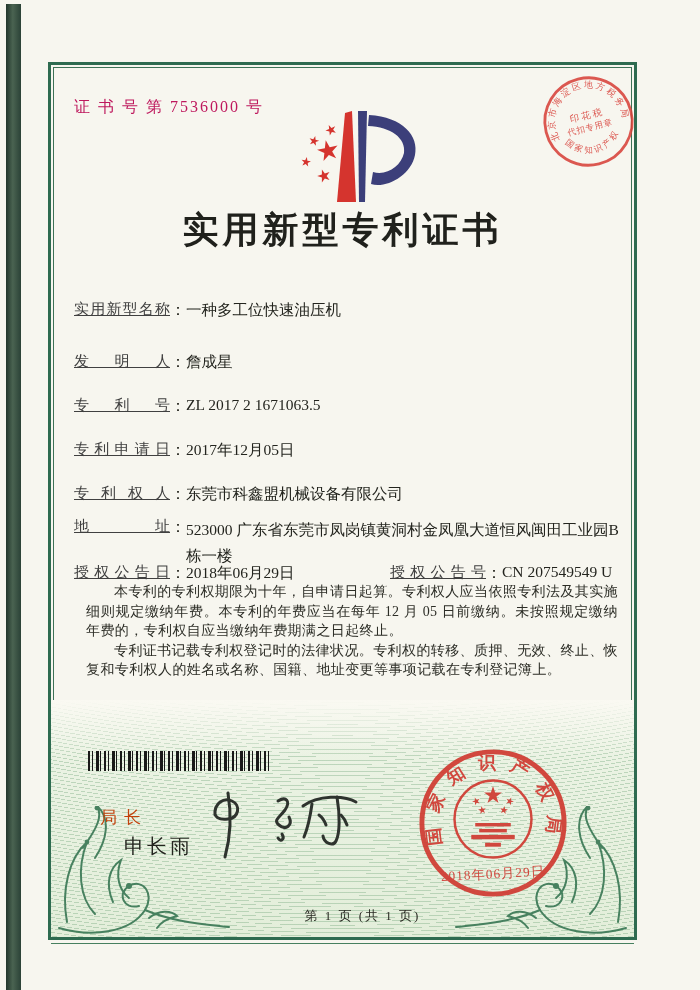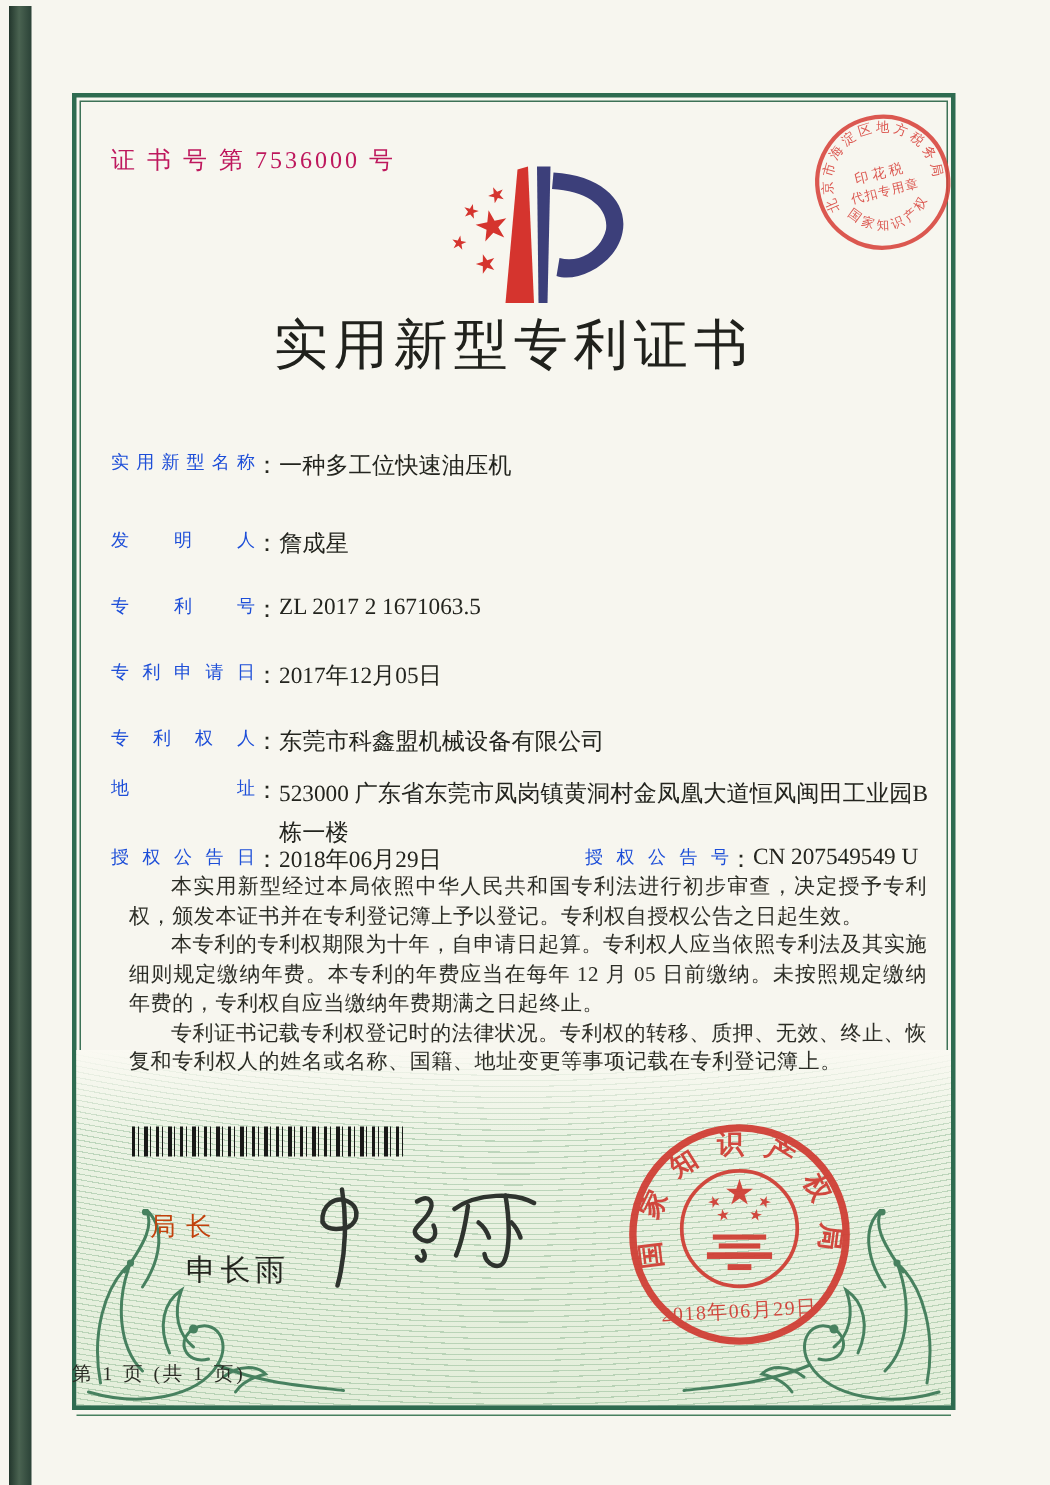--- a/index.html
+++ b/index.html
@@ -22,26 +22,26 @@
   }
   .frame-inner{
     position:absolute;inset:2px;border:1px solid #3d7257;
   }
   .cert-no{
     left:74px;top:97px;font-size:16px;letter-spacing:2px;color:#be185d;
   }
   .logo{left:281px;top:110px;}
   .title{
     left:48px;top:206px;width:589px;text-align:center;
-    font-size:36px;font-weight:400;letter-spacing:4px;color:#20211c;
+    font-size:36px;font-weight:700;letter-spacing:4px;color:#20211c;
   }
   .frow{left:74px;font-size:15.5px;white-space:nowrap;}
   .flabel{
-    display:inline-block;width:96px;font-size:12px;
-    text-align:justify;text-align-last:justify;vertical-align:top;color:#1d4ed8;
+    display:inline-block;width:96px;font-size:15px;
+    text-align:justify;text-align-last:justify;vertical-align:top;color:#404040;text-decoration:underline;
   }
   .fcolon{display:inline-block;width:16px;vertical-align:top;font-size:16px;}
   .fvalue{color:#23241e;vertical-align:top;}
   .fvalue.wrap{display:inline-block;width:438px;white-space:normal;line-height:1.65;}
   .grant2{position:absolute;left:316px;top:0;white-space:nowrap;}
   .bodytext{
     left:86px;top:582px;width:532px;
   }
   .bodytext p{
     margin:0;font-size:14px;line-height:19.5px;text-indent:2em;
@@ -69,21 +69,21 @@
   }
   .flourish{position:absolute;bottom:1px;}
   .flourish.left{left:2px;}
   .flourish.right{right:2px;transform:scaleX(-1);}
   .director-label{left:100px;top:806px;font-size:17px;letter-spacing:7px;color:#c2410c;}
   .director-name{left:100px;top:833px;font-size:20px;letter-spacing:3px;color:#23241e;margin-left:24px;}
   .signature{left:208px;top:789px;}
   .seal{left:414px;top:744px;}
   .stamp{left:540px;top:73px;transform:rotate(-14deg);}
   .footer{
-    left:48px;top:907px;width:629px;
+    left:48px;top:907px;width:629px;text-align:center;
     font-size:13px;letter-spacing:2px;color:#2a2b24;
   }
 </style>
 </head>
 <body>
 
 <div class="abs spine"></div>
 
 <div class="abs frame-outer">
   <div class="frame-inner"></div>
@@ -161,21 +161,20 @@
   <span class="flabel">地址</span><span class="fcolon">：</span><span class="fvalue wrap">523000 广东省东莞市凤岗镇黄洞村金凤凰大道恒风闽田工业园B栋一楼</span>
 </div>
 <div class="abs frow" style="top:563px">
   <span class="flabel">授权公告日</span><span class="fcolon">：</span><span class="fvalue">2018年06月29日</span>
   <span class="grant2">
     <span class="flabel">授权公告号</span><span class="fcolon">：</span><span class="fvalue">CN 207549549 U</span>
   </span>
 </div>
 
 <div class="abs bodytext">
-  <p>本实用新型经过本局依照中华人民共和国专利法进行初步审查，决定授予专利权，颁发本证书并在专利登记簿上予以登记。专利权自授权公告之日起生效。</p>
   <p>本专利的专利权期限为十年，自申请日起算。专利权人应当依照专利法及其实施细则规定缴纳年费。本专利的年费应当在每年 12 月 05 日前缴纳。未按照规定缴纳年费的，专利权自应当缴纳年费期满之日起终止。</p>
   <p>专利证书记载专利权登记时的法律状况。专利权的转移、质押、无效、终止、恢复和专利权人的姓名或名称、国籍、地址变更等事项记载在专利登记簿上。</p>
 </div>
 
 <div class="abs barcode"></div>
 
 <div class="abs director-label">局长</div>
 <div class="abs director-name">申长雨</div>
 
 <svg class="abs signature" width="152" height="74" viewBox="0 0 152 74">

